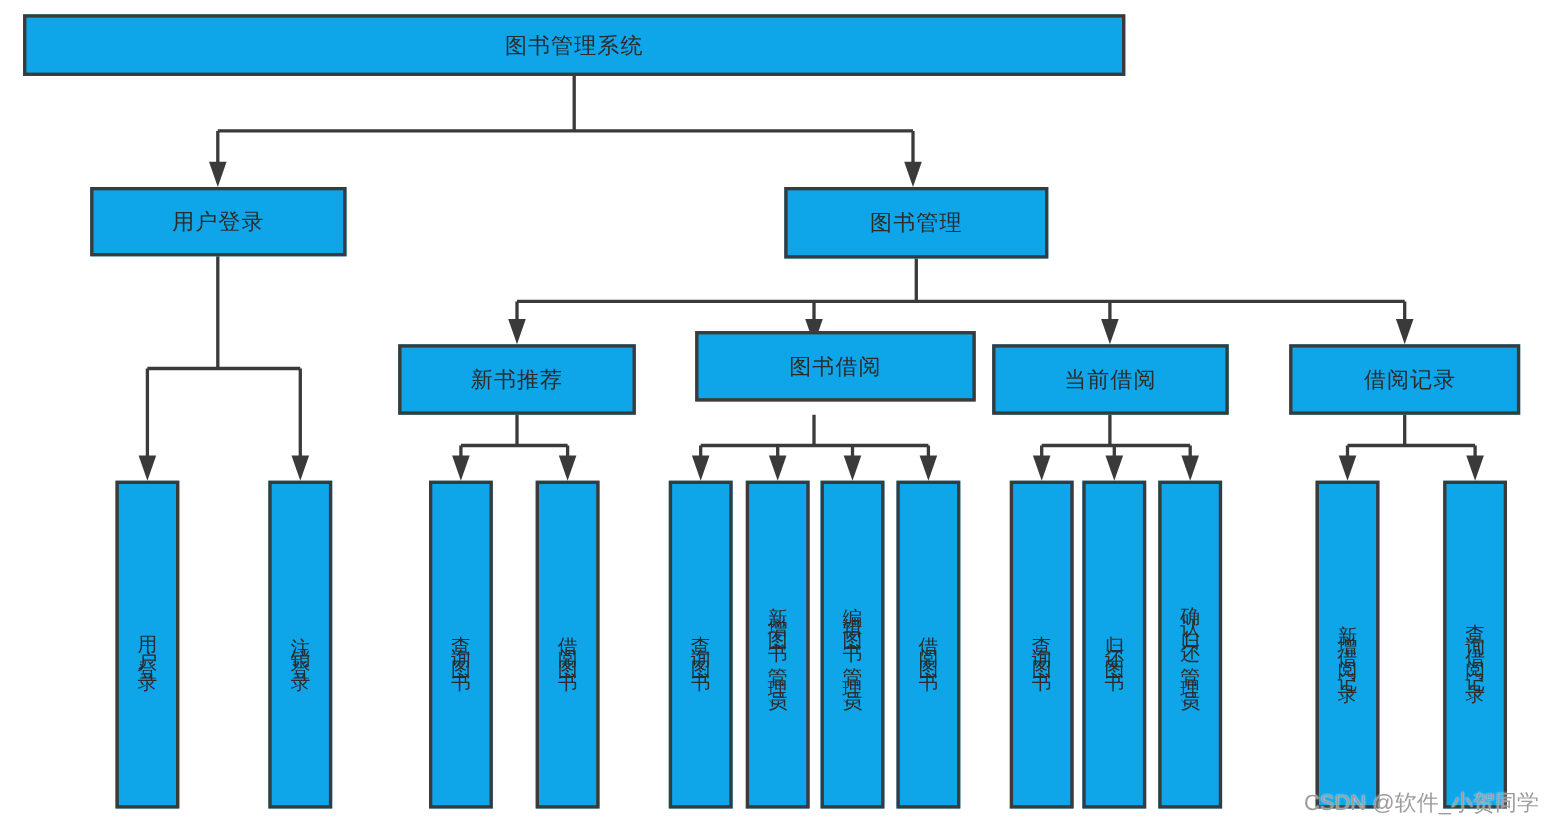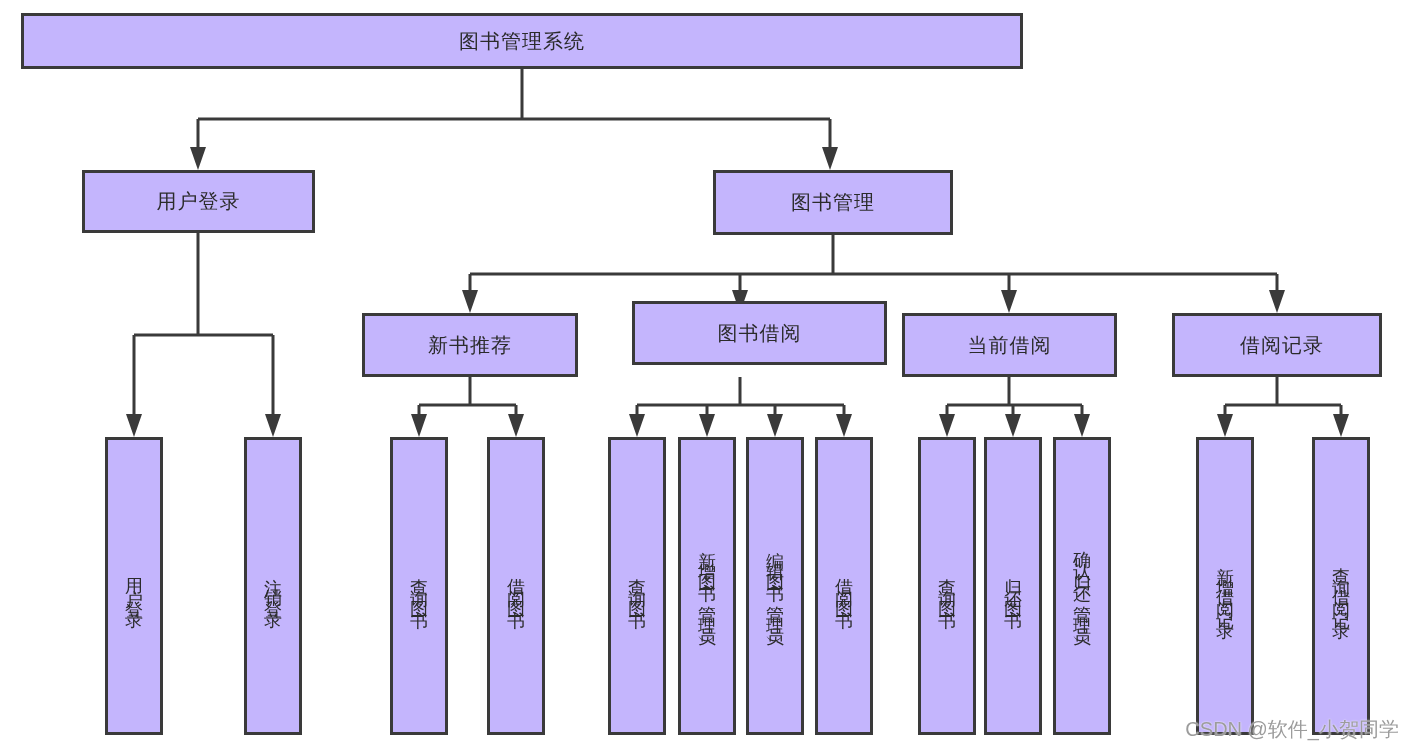--- a/index.html
+++ b/index.html
@@ -18,21 +18,21 @@
   #connector-layer {
     position: absolute;
     left: 0; top: 0;
     width: 1405px;
     height: 747px;
   }
   .node {
     position: absolute;
     box-sizing: border-box;
     border: 3px solid #3a3a3a;
-    background: #c4b5fd;
+    background: #0ea5e9;
     display: flex;
     align-items: center;
     justify-content: center;
     color: #2b2b2b;
   }
   .node.h .label {
     font-size: 20px;
     letter-spacing: 1px;
     white-space: nowrap;
   }

